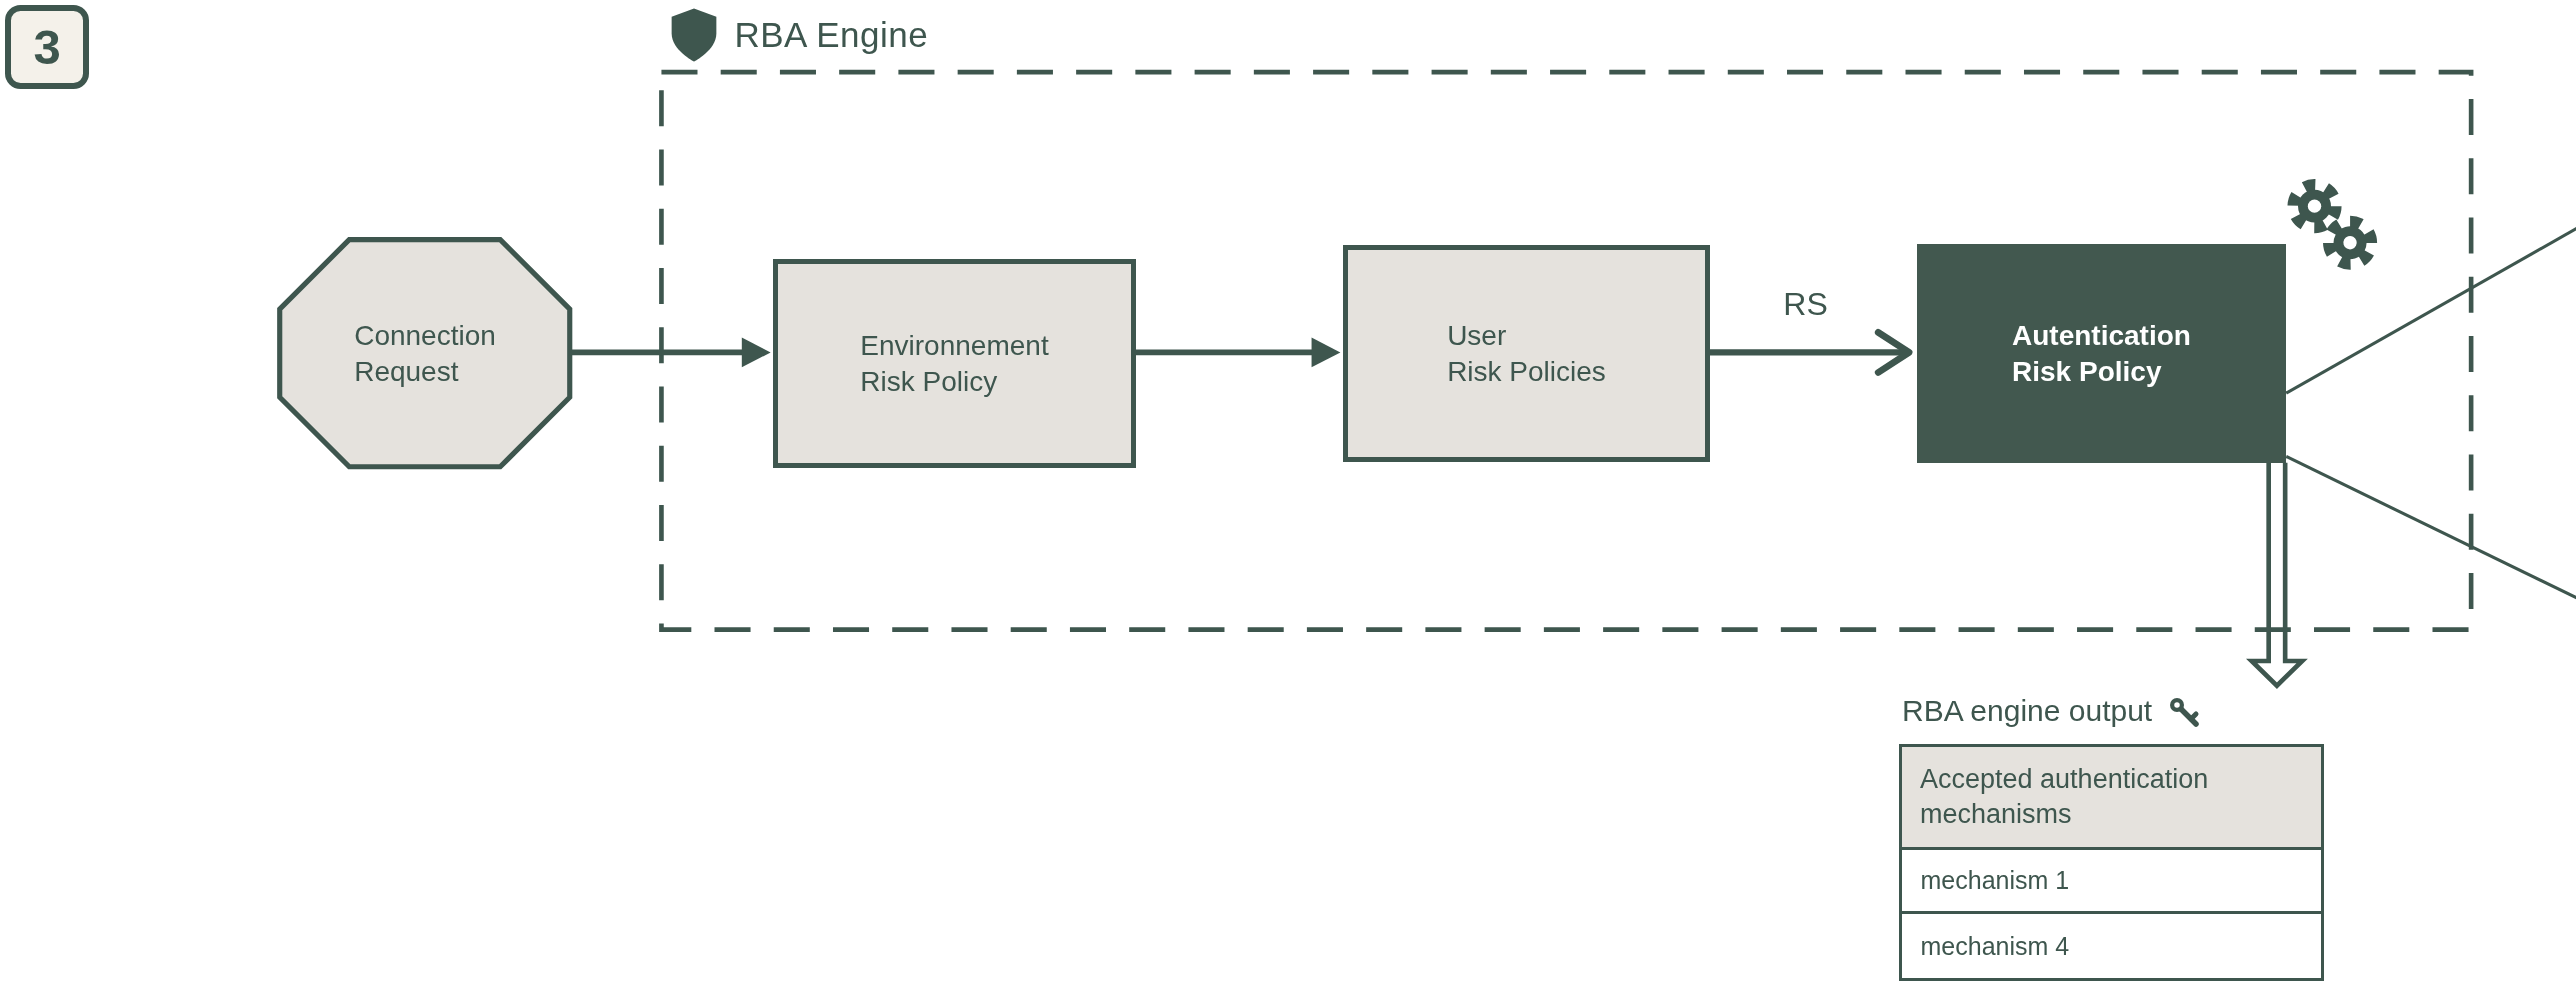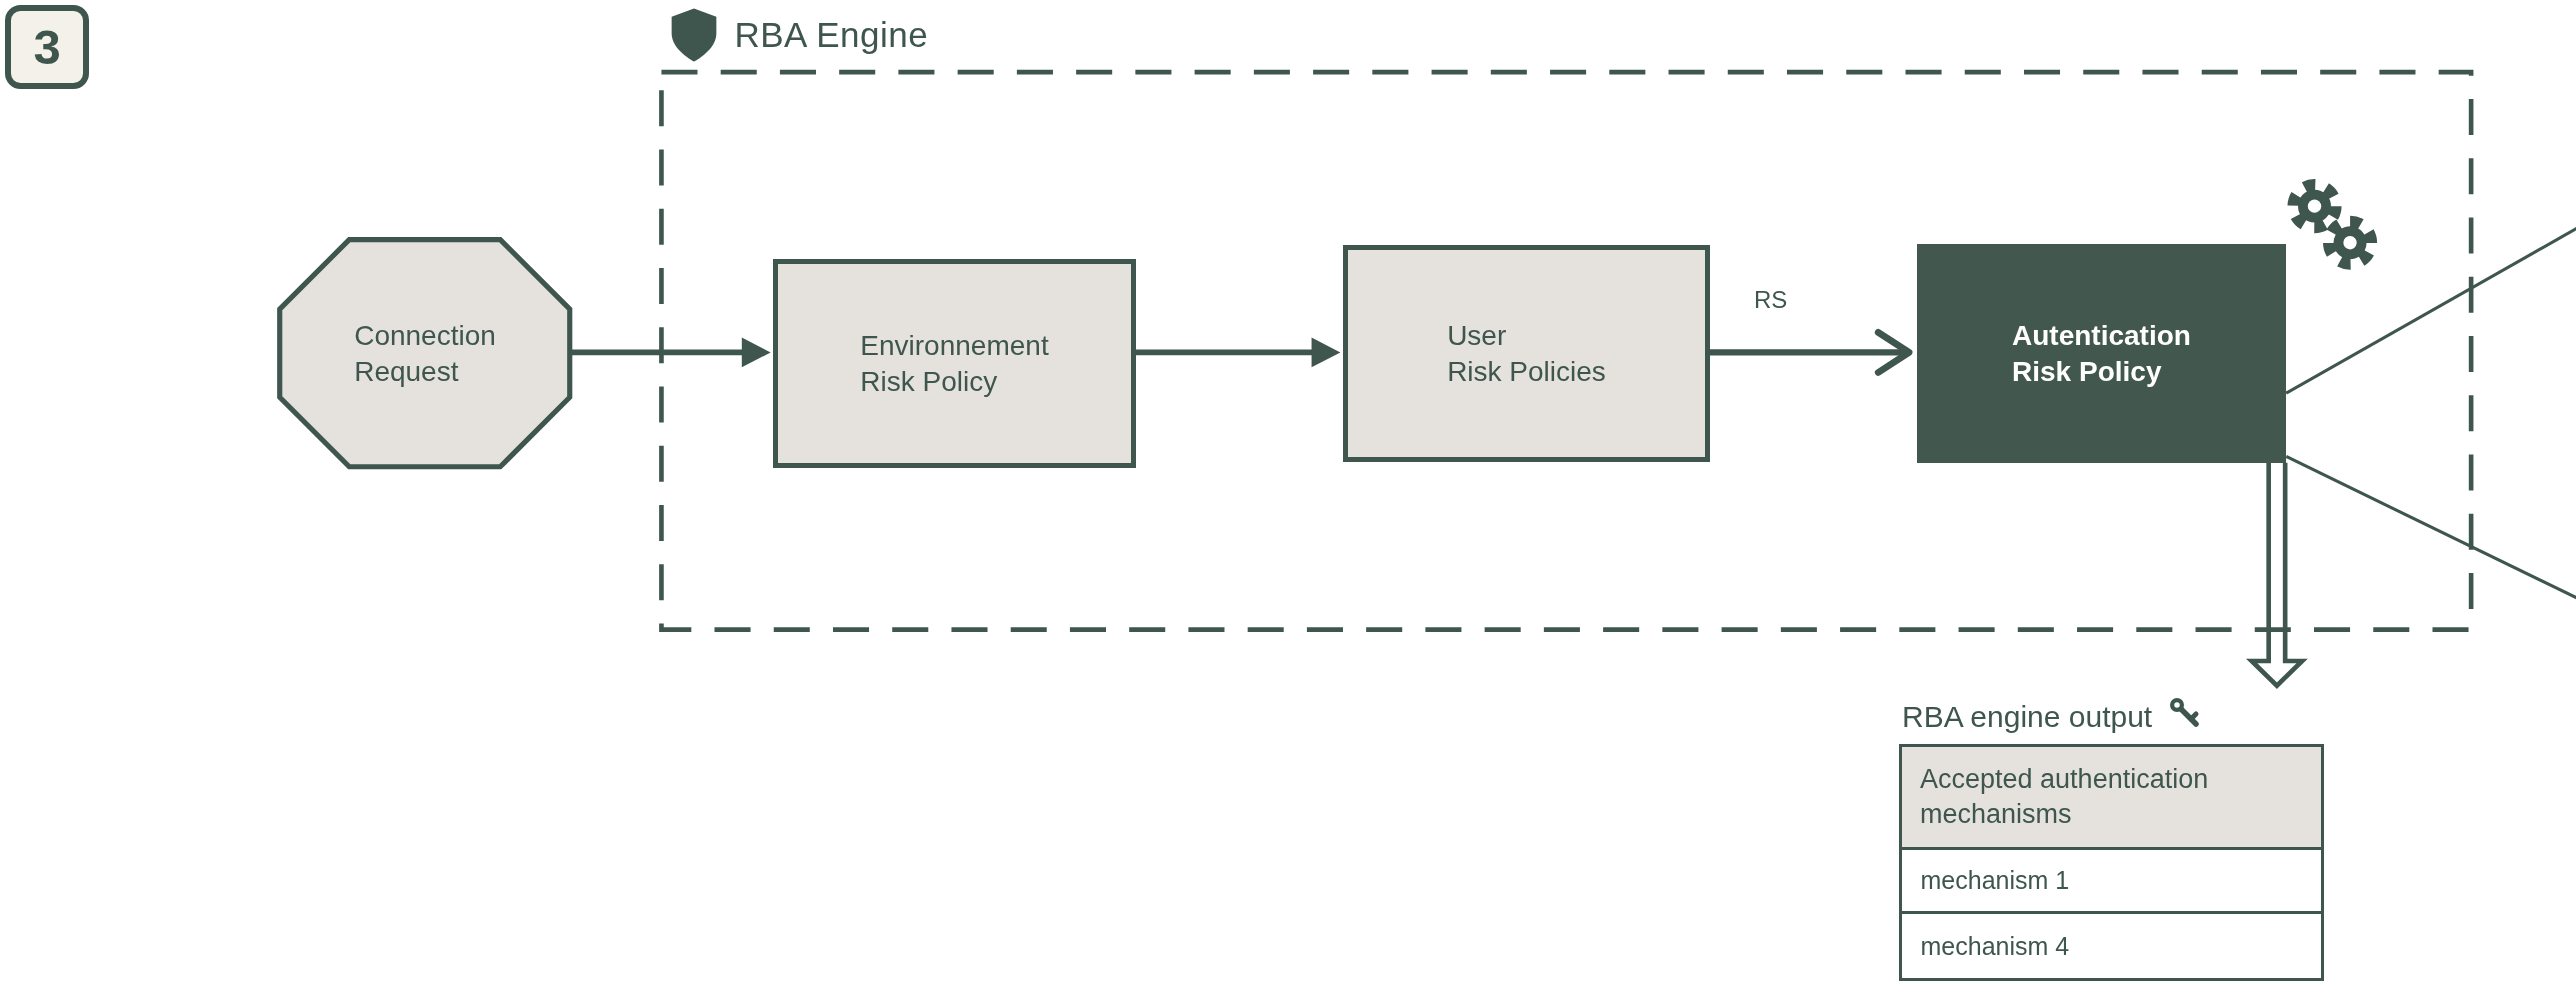--- a/index.html
+++ b/index.html
@@ -34,25 +34,25 @@
 
   
   .node{
     position:absolute;display:flex;align-items:center;justify-content:center;
     font-size:28px;font-weight:500;line-height:1.28;color:var(--teal);
   }
   .node.rect{background:var(--light-fill);border:5.2px solid var(--teal);}
   .node.dark{background:var(--box-fill);border:none;color:#fff;font-weight:bold;}
   .node.octagon-label{background:transparent;border:none;}
 
-  .rs-label{position:absolute;left:1754px;top:286px;width:103px;
-    font-size:24px;font-weight:500;color:var(--teal);}
+  .rs-label{position:absolute;left:1754px;top:286px;width:103px;text-align:center;
+    font-size:32px;font-weight:500;color:var(--teal);}
 
   
-  .sec-title{position:absolute;font-size:30px;font-weight:500;color:var(--teal);display:flex;align-items:flex-end;gap:12.4px;}
+  .sec-title{position:absolute;font-size:30px;font-weight:500;color:var(--teal);display:flex;align-items:flex-start;gap:12.4px;}
 
   
   .out-table{
     position:absolute;left:1899px;top:744px;width:425px;
     border:3.1px solid var(--teal);background:#fff;
   }
   .out-table .hdr{
     height:103px;background:var(--light-fill);border-bottom:3.1px solid var(--teal);
     display:flex;align-items:center;padding:0 18px;font-size:27px;color:var(--teal);line-height:1.3;
   }

